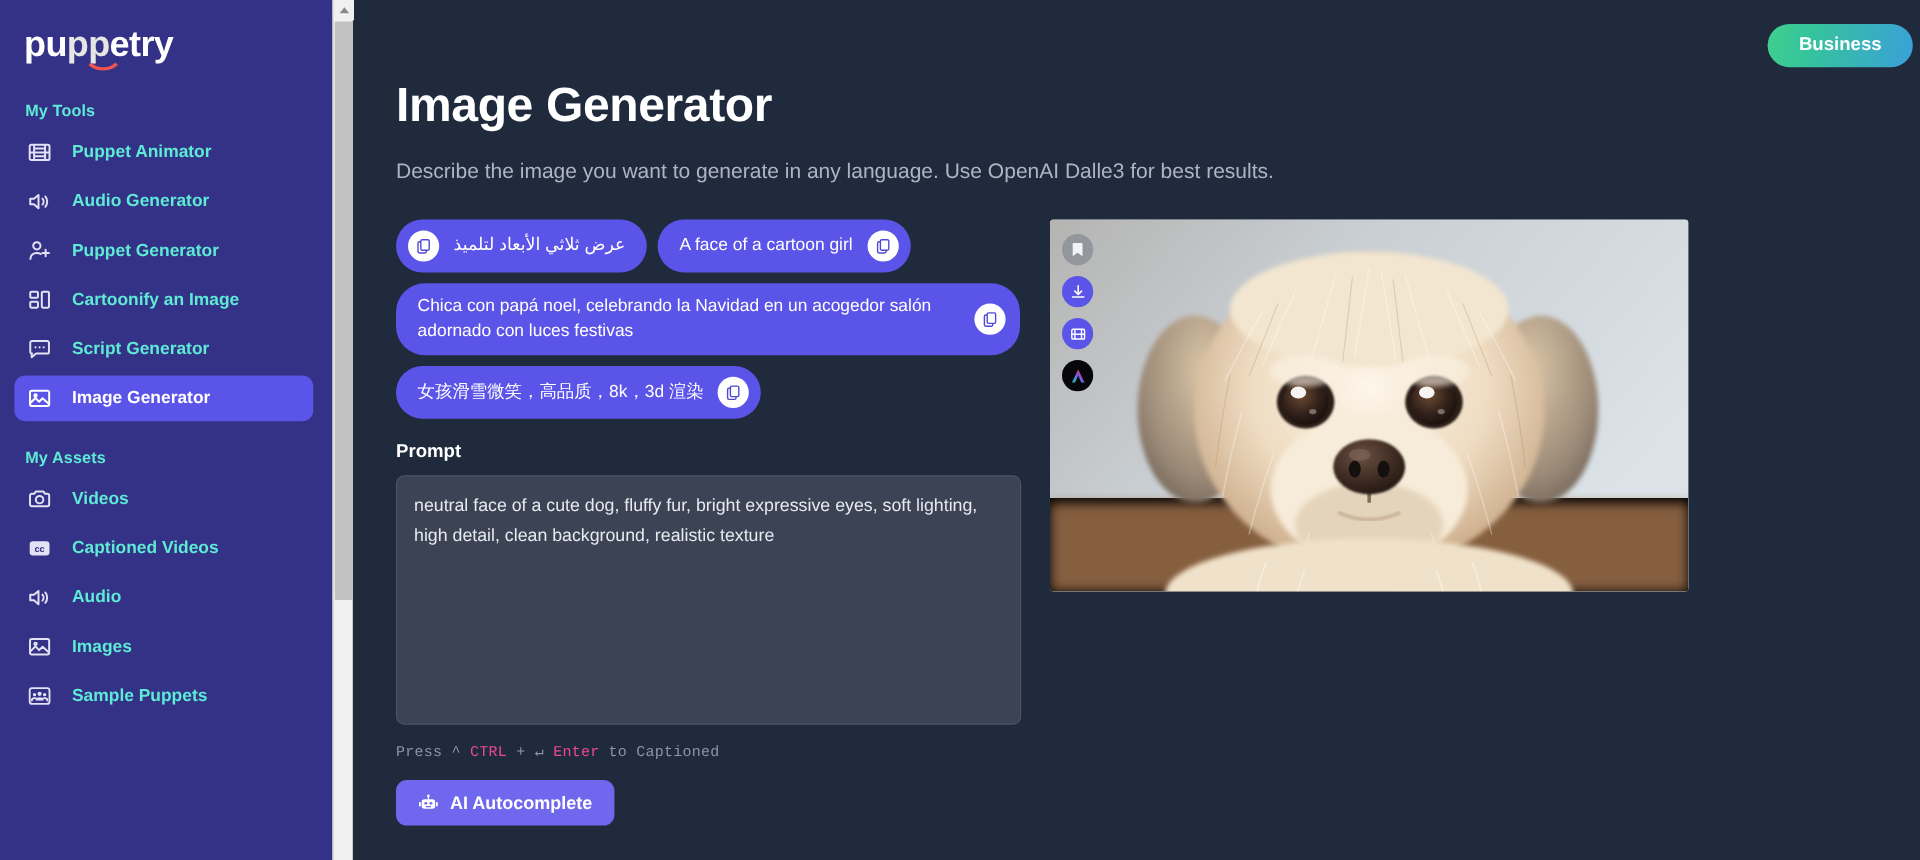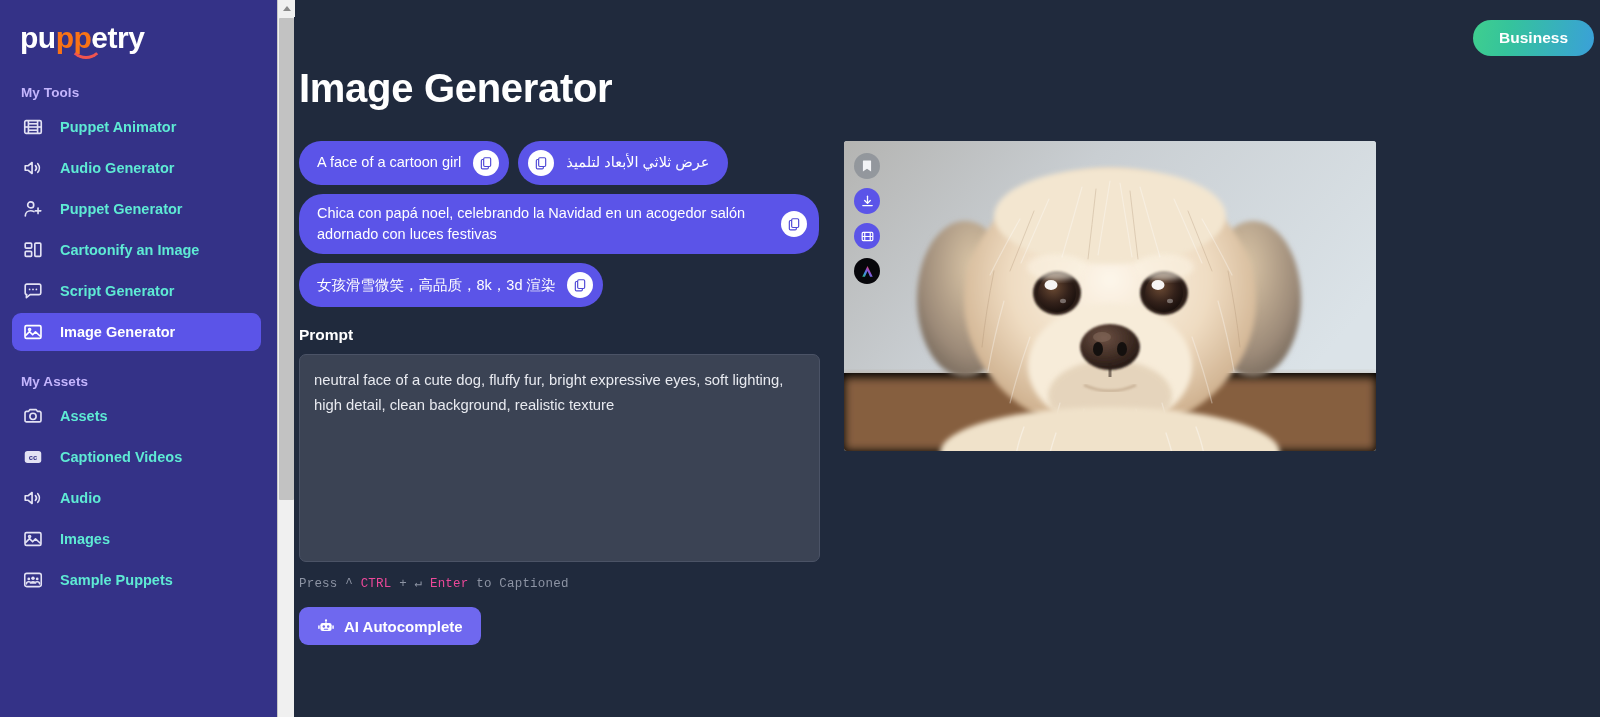--- a/index.html
+++ b/index.html
@@ -38,37 +38,37 @@
   }
   .logo {
     font-size: 30px;
     font-weight: 700;
     letter-spacing: -0.5px;
     color: #ffffff;
     position: relative;
     line-height: 1;
     white-space: nowrap;
   }
-  .logo .pp { color: #f97316; }
+  .logo .pp { color: #e5e5e5; }
   .logo .smile {
     position: absolute;
     left: 49px;
     top: 20px;
     width: 34px;
     height: 16px;
     border-bottom: 3.5px solid #f0544f;
     border-left: 3.5px solid transparent;
     border-right: 3.5px solid transparent;
     border-radius: 0 0 50% 50% / 0 0 100% 100%;
   }
 
   .section-label {
     font-size: 13.5px;
     font-weight: 700;
-    color: #c4b5fd;
+    color: #5eead4;
     padding: 0 0 0 21px;
     margin-top: 23px;
     margin-bottom: 8px;
     letter-spacing: 0.1px;
   }
 
   .nav-item {
     display: flex;
     align-items: center;
     gap: 16px;
@@ -115,21 +115,21 @@
     top: 18px; left: 1px;
     width: 15px; height: 482px;
     background: #c2c2c2;
     border-radius: 1px;
   }
 
   
   .main {
     flex: 1;
     position: relative;
-    padding: 0 0 0 22px;
+    padding: 0 0 0 53px;
     overflow: hidden;
   }
 
   .badge-business {
     position: absolute;
     top: 20px; right: 6px;
     padding: 9px 26px;
     border-radius: 22px;
     background: linear-gradient(100deg, #3fcf8e 0%, #35c39c 30%, #3aa0d9 100%);
     color: #ffffff;
@@ -361,21 +361,21 @@
 
     <div class="section-label">My Assets</div>
 
     <div class="nav-item">
       <span class="ico">
         <svg viewBox="0 0 24 24" fill="none" stroke="#e3e2f4" stroke-width="1.8" stroke-linejoin="round">
             <path d="M3.3 8.6a1.6 1.6 0 0 1 1.6-1.6h2.3l1.3-2h7l1.3 2h2.3a1.6 1.6 0 0 1 1.6 1.6v8.2a1.6 1.6 0 0 1-1.6 1.6H4.9a1.6 1.6 0 0 1-1.6-1.6z"></path>
             <circle cx="12" cy="12.4" r="3.4"></circle>
           </svg>
       </span>
-      <span>Assets</span>
+      <span>Videos</span>
     </div>
 
     <div class="nav-item">
       <span class="ico">
         <svg viewBox="0 0 24 24">
             <rect x="3" y="5.5" width="18" height="13" rx="3" fill="#e3e2f4"></rect>
             <text x="12" y="15.4" font-family="Liberation Sans, sans-serif" font-size="8.4" font-weight="700" fill="#343287" text-anchor="middle">cc</text>
           </svg>
       </span>
       <span>Captioned Videos</span>
@@ -424,38 +424,39 @@
         <span class="tri"></span>
       </div>
     <div class="sb-thumb"></div>
   </div>
 
   <main class="main">
 
     <div class="badge-business">Business</div>
 
     <h1 class="page-title">Image Generator</h1>
+    <p class="page-sub">Describe the image you want to generate in any language. Use OpenAI Dalle3 for best results.</p>
 
     <div class="content-row">
 
       <div class="left-col">
 
         
         <div class="chip-row">
-          <div class="chip">
-            <span class="txt">A face of a cartoon girl</span>
+          <div class="chip rtl">
+            <span class="txt">عرض ثلاثي الأبعاد لتلميذ</span>
             <span class="copy-btn">
               <svg viewBox="0 0 24 24" fill="none" stroke="#4f48d6" stroke-width="2" stroke-linejoin="round">
                   <rect x="8" y="3" width="12" height="15" rx="2"></rect>
                   <path d="M16 18v2a2 2 0 0 1-2 2H6a2 2 0 0 1-2-2V8a2 2 0 0 1 2-2h2"></path>
                 </svg>
             </span>
           </div>
-          <div class="chip rtl">
-            <span class="txt">عرض ثلاثي الأبعاد لتلميذ</span>
+          <div class="chip">
+            <span class="txt">A face of a cartoon girl</span>
             <span class="copy-btn">
               <svg viewBox="0 0 24 24" fill="none" stroke="#4f48d6" stroke-width="2" stroke-linejoin="round">
                   <rect x="8" y="3" width="12" height="15" rx="2"></rect>
                   <path d="M16 18v2a2 2 0 0 1-2 2H6a2 2 0 0 1-2-2V8a2 2 0 0 1 2-2h2"></path>
                 </svg>
             </span>
           </div>
         </div>
 
         

